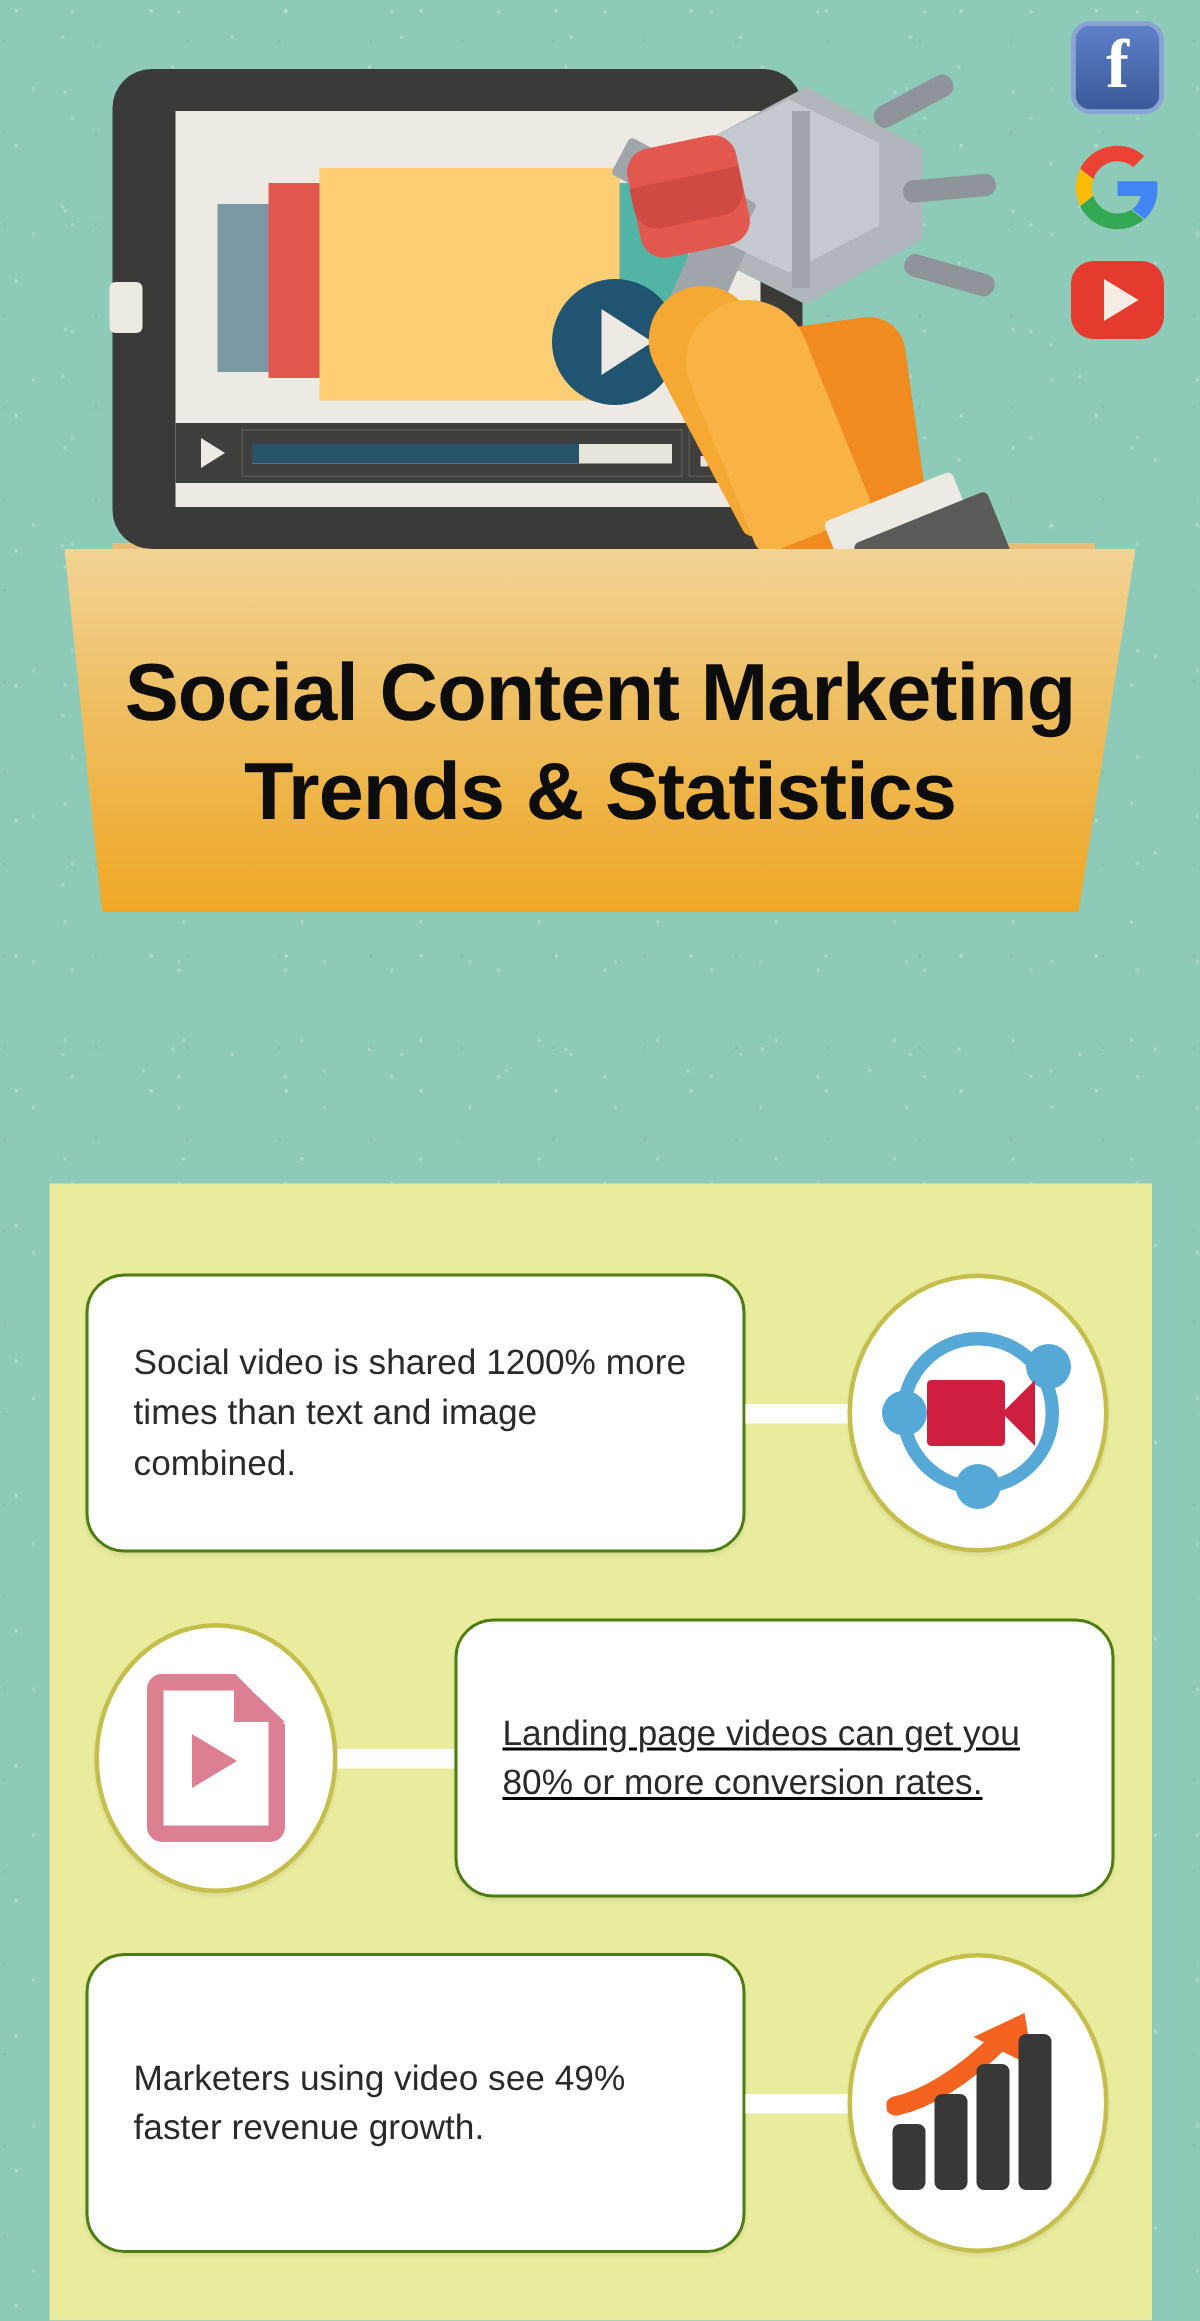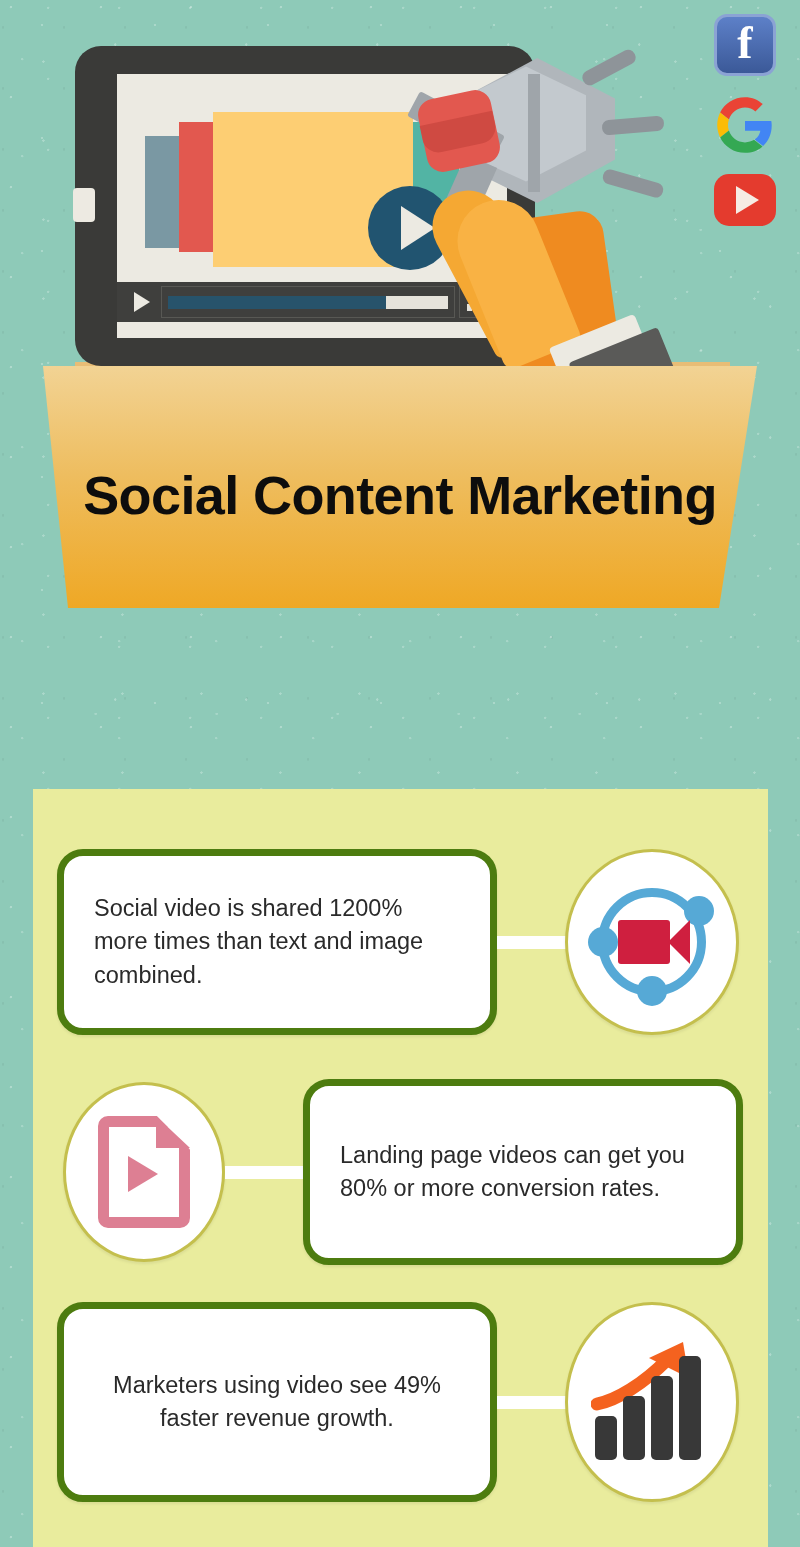--- a/index.html
+++ b/index.html
@@ -192,25 +192,25 @@
     padding:0 42px;
   }
 
   
   #panel {
     position:absolute; left:33px; top:789px; width:735px; height:758px;
     background:#e9ec9d;
   }
   .row { position:absolute; left:0; width:735px; height:190px; display:flex; align-items:center; }
   .row-1 { top:58px; }
-  .row-2 { top:288px; }
-  .row-3 { top:518px;text-align:center; }
+  .row-2 { top:288px;text-decoration:underline; }
+  .row-3 { top:518px; }
 
   .card {
-    background:#ffffff; border:7px solid #4d7c0f; border-radius:26px;
+    background:#ffffff; border:2px solid #4d7c0f; border-radius:26px;
     display:flex; align-items:center;
     box-shadow:0 2px 3px rgba(0,0,0,.07);
   }
   .card-text {
     color:#2a2a2a; font-size:23.5px; line-height:1.42; padding:0 30px;
   }
   .connector { height:13px; background:#ffffff; }
   .icon-bubble {
     background:#ffffff; border:3px solid #c4bf4d; border-radius:50%;
     display:flex; align-items:center; justify-content:center;
@@ -353,20 +353,21 @@
         </svg>
       </div>
       <div class="soc yt"></div>
     </div>
   </div>
 
   <div id="banner">
     <div class="banner-shape">
       <div class="banner-title">
         <div>Social Content Marketing</div>
+        <div>Trends &amp; Statistics</div>
       </div>
     </div>
   </div>
 
 
   <div id="panel">
 
     <div class="row row-1">
       <div class="card">
         <div class="card-text">Social video is shared 1200% more times than text and image combined.</div>

